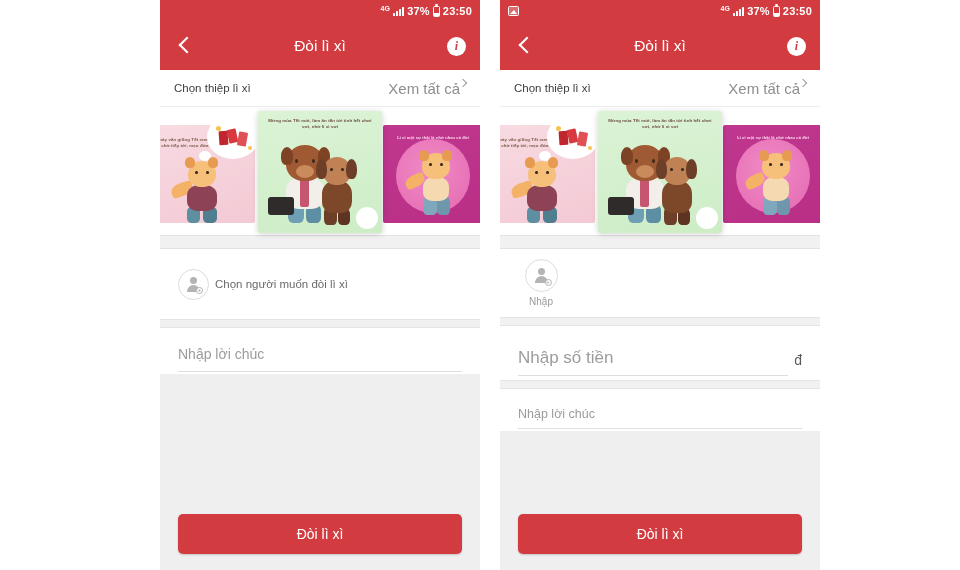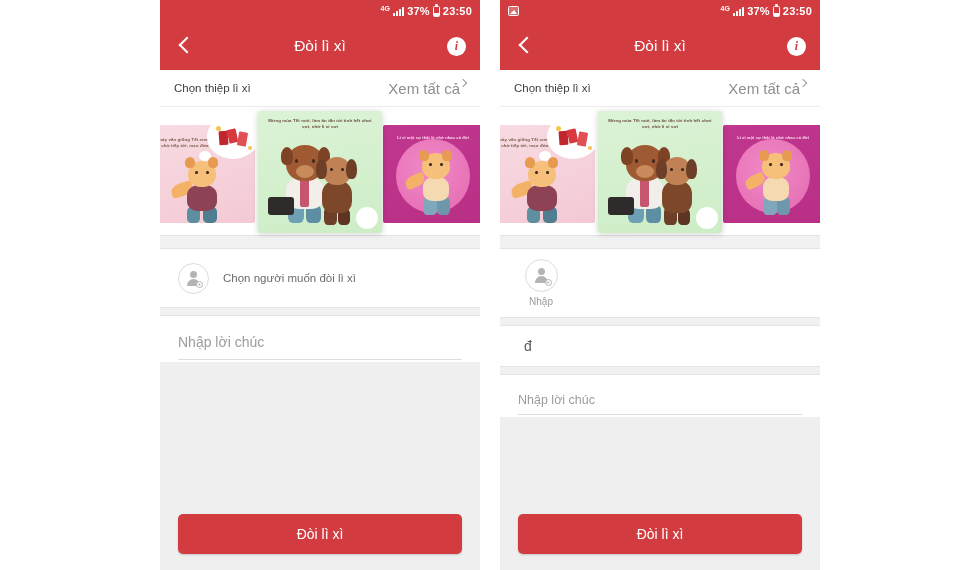--- a/index.html
+++ b/index.html
@@ -128,21 +128,21 @@
   .bubble { position:absolute; border-radius:50%; background:#fff; }
   .env { position:absolute; background:#d8393f; border-radius:1px; }
   .coin { position:absolute; border-radius:50%; background:#f5c451; }
 
   
   .gap-band { height: 14px; background:#f1f1f1; border-top:1px solid #e2e2e2; border-bottom:1px solid #e2e2e2;}
   .thin-band { height: 9px; background:#f1f1f1; border-top:1px solid #e4e4e4; border-bottom:1px solid #e4e4e4;}
 
   
   .picker-row {
-    height: 58px; background:#fff; display:flex; align-items:center; padding:0 18px; gap:14px; cursor:pointer;
+    height: 70px; background:#fff; display:flex; align-items:center; padding:0 18px; gap:6px; cursor:pointer;
   }
   .avatar-ring {
     width:31px;height:31px;border-radius:50%;border:1px solid #dcdcdc;
     display:flex;align-items:center;justify-content:center; flex-shrink:0; background:#fff; position:relative;
   }
   .person-glyph { position:relative; width:15px; height:15px; }
   .person-glyph::before{
     content:""; position:absolute; left:4px; top:0; width:7px;height:7px;border-radius:50%; background:#b4b4b4;
   }
   .person-glyph::after{
@@ -441,20 +441,21 @@
           <div class="person-glyph"></div>
           <div class="plusbadge">+</div>
         </div>
         <div class="cname">Nhập</div>
       </div>
     </div>
 
     <div class="thin-band"></div>
 
     <div class="field field-money">
+      <input class="inp" placeholder="Nhập số tiền" style="">
       <span class="cur">đ</span>
     </div>
 
     <div class="thin-band"></div>
 
     <div class="field field-wish">
       <input class="inp" placeholder="Nhập lời chúc" style="">
     </div>
 
     <div class="footer">

